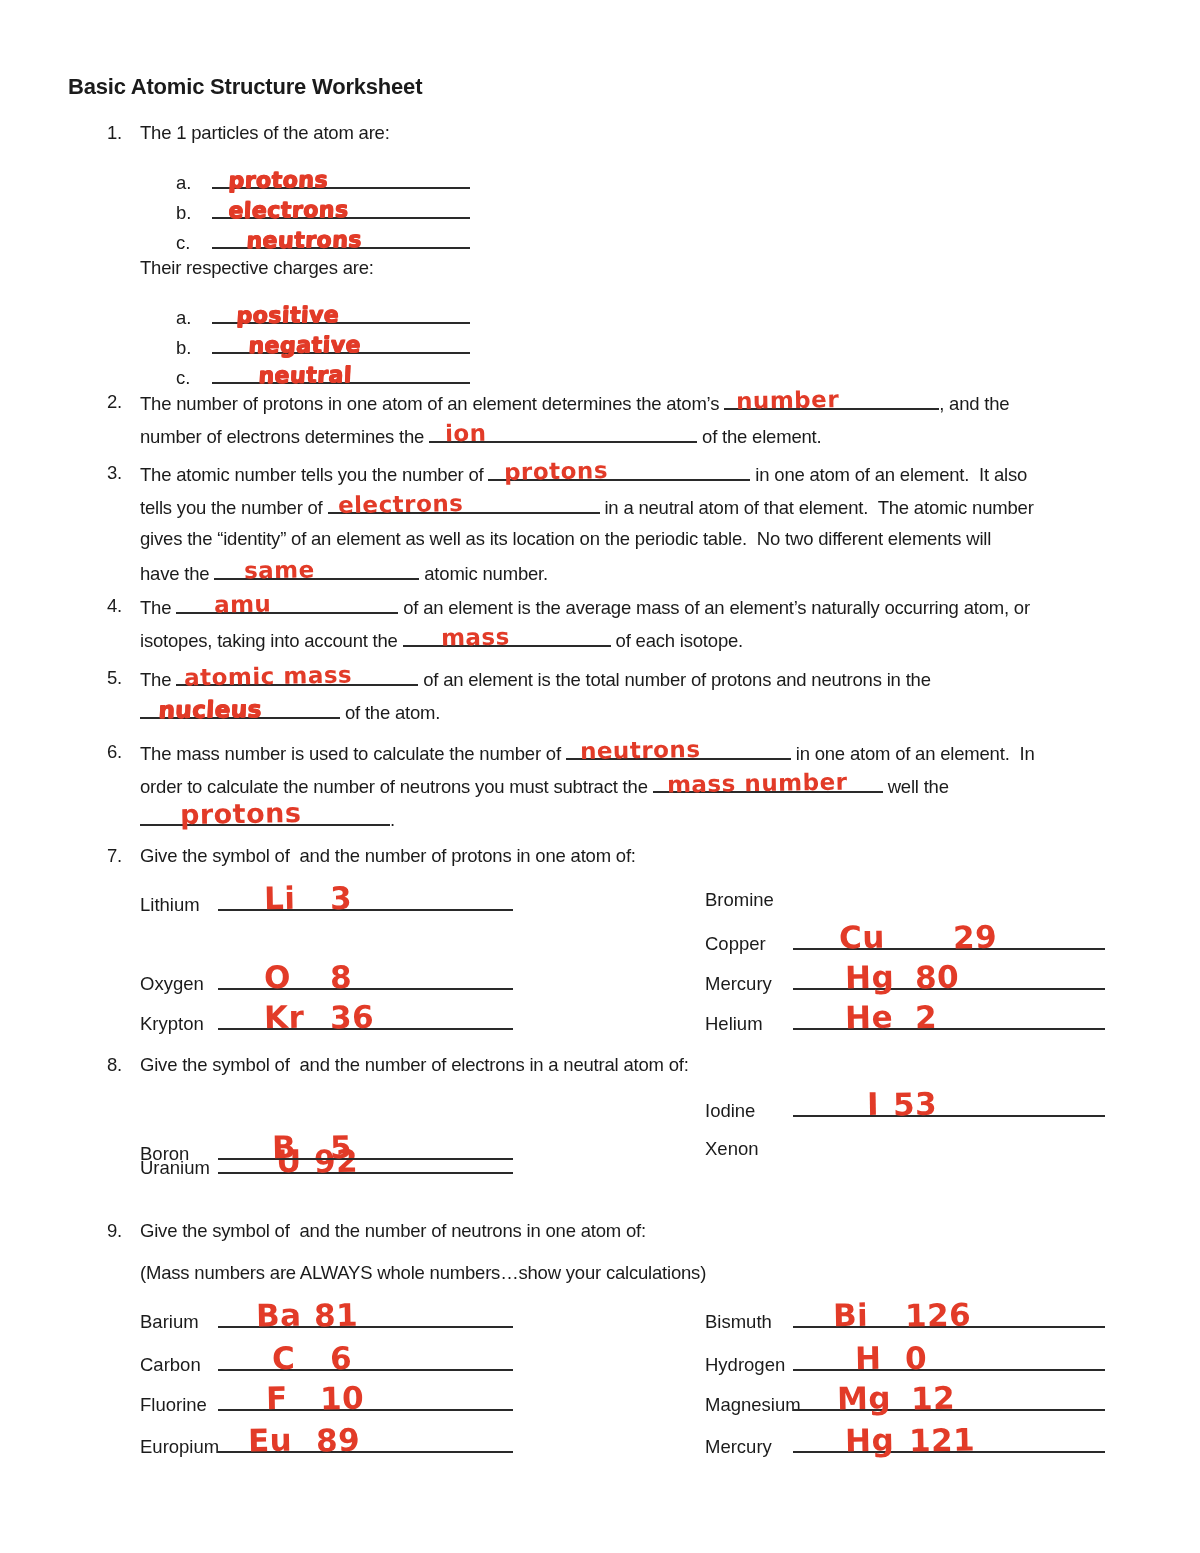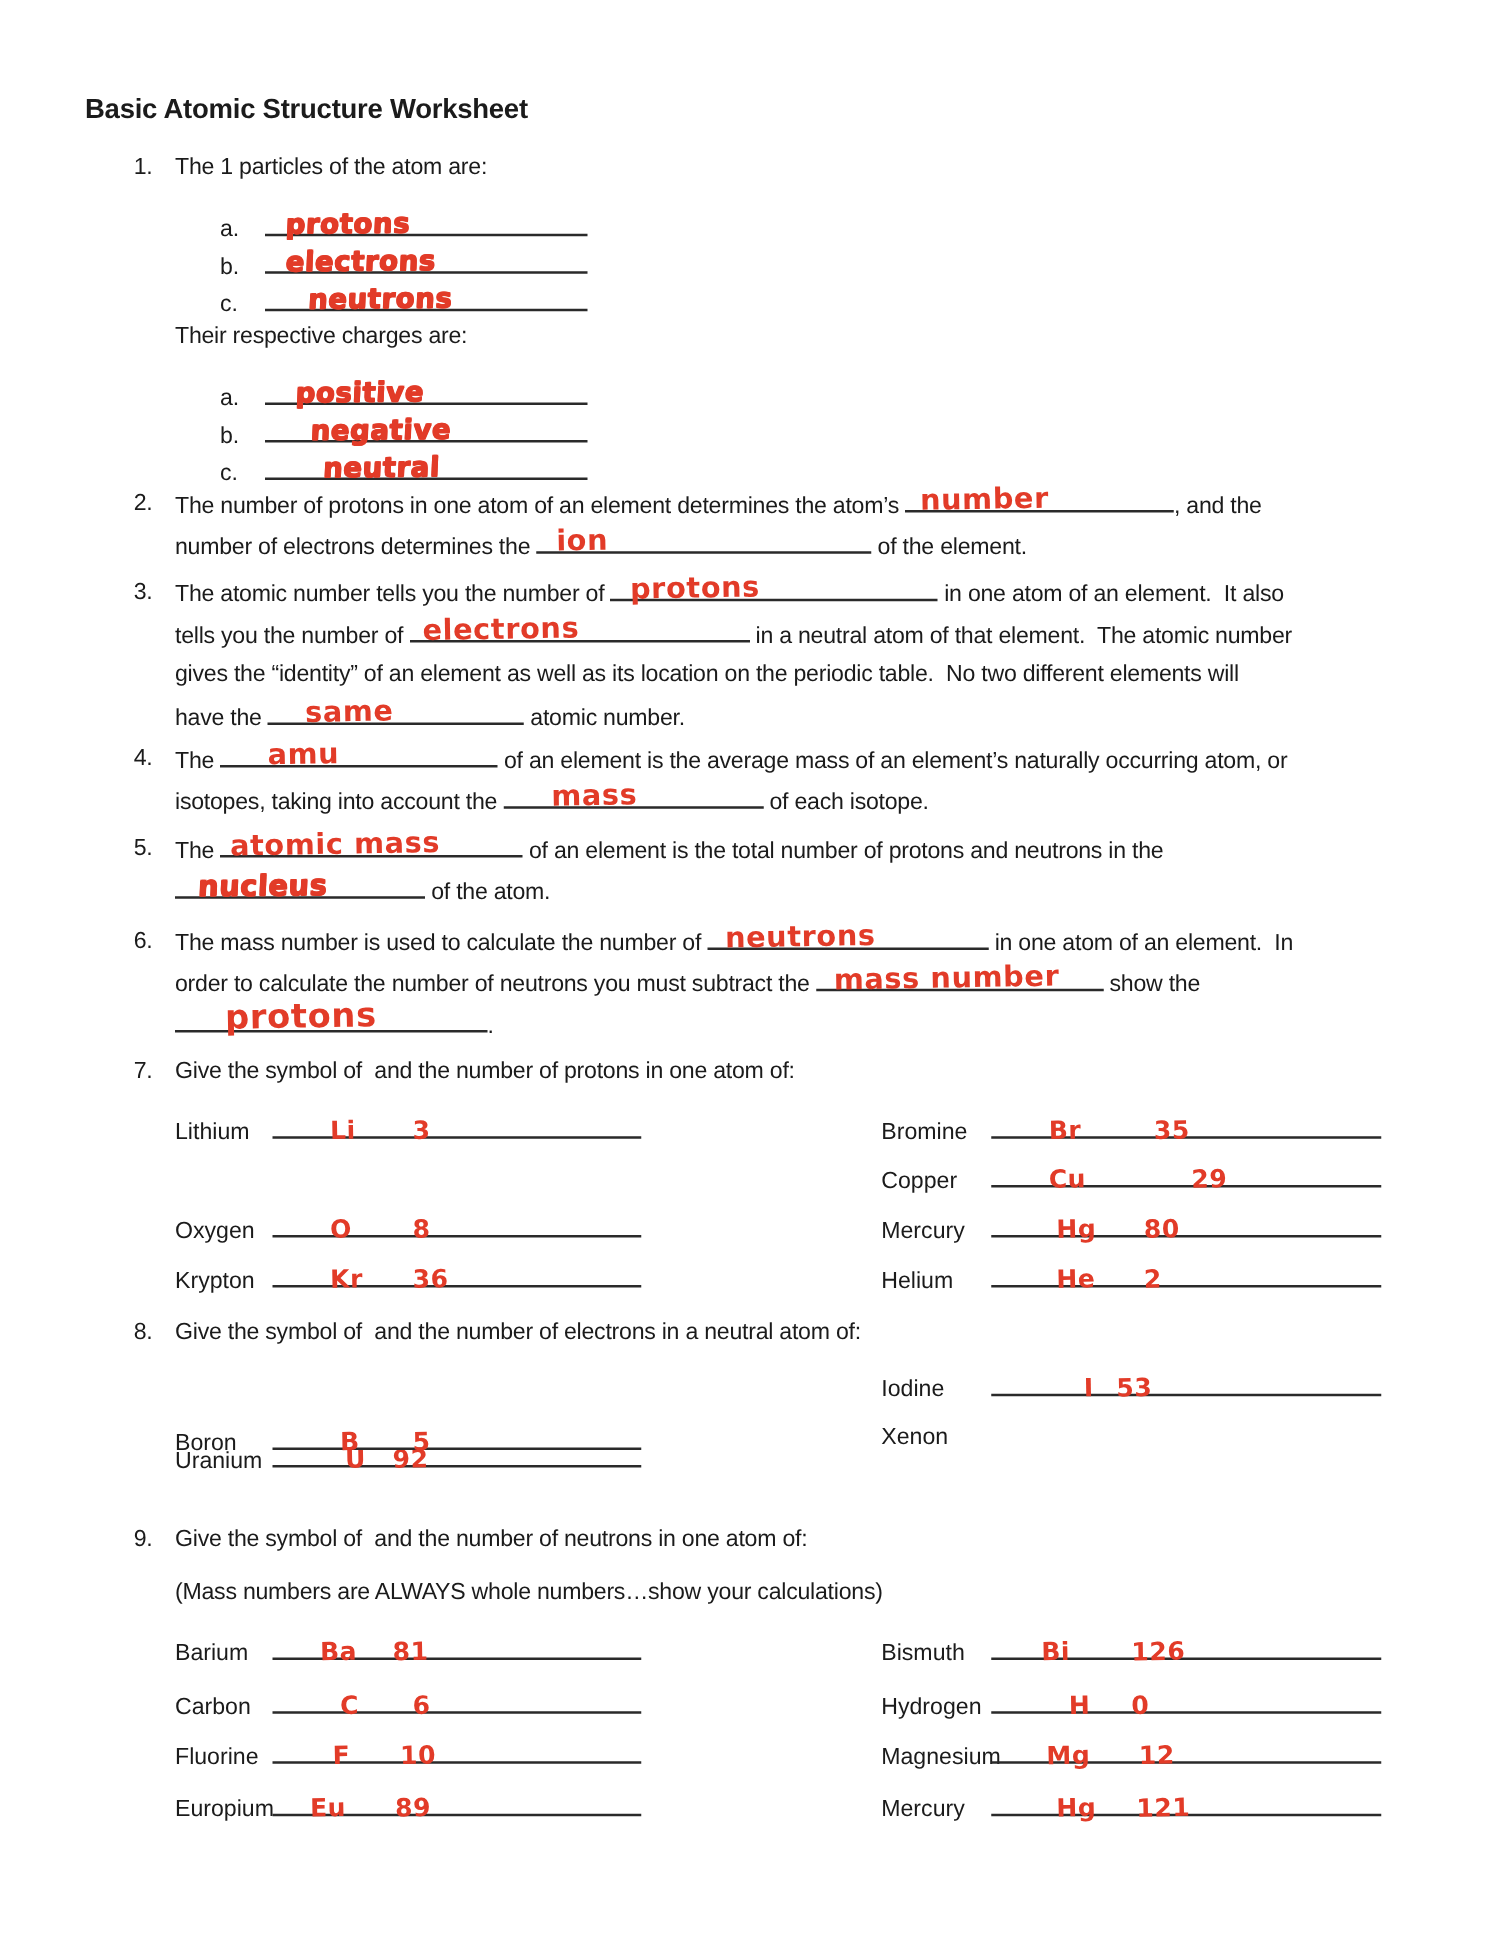--- a/index.html
+++ b/index.html
@@ -61,21 +61,21 @@
   .ename{display:inline-block;}
   .erow-l .ename{width:78px;}
   .erow-r .ename{width:88px;}
   .eblank{
     display:inline-block;position:relative;
     height:22px;border-bottom:2px solid #2a2a2a;
     vertical-align:baseline;
   }
   .wl{width:295px;}
   .wr{width:312px;}
-  .eblank .hw{font-size:20px;bottom:-6px;}
+  .eblank .hw{font-size:31px;bottom:-6px;}
   .sym{left:46px;}
   .val{left:112px;}
 </style>
 </head>
 <body>
 
 <div class="page">
 
   <div class="title">Basic Atomic Structure Worksheet</div>
 
@@ -99,30 +99,30 @@
   <div class="pline" style="top:560px"><span>have the </span><span class="blank" style="width:205px"><span class="hw" style="left:30px">same</span></span><span> atomic number.</span></div>
   <div class="pline" style="top:527px">gives the “identity” of an element as well as its location on the periodic table.  No two different elements will</div>
 
   <div class="pline" style="top:594px"><span class="qnum">4.</span><span>The </span><span class="blank" style="width:222px"><span class="hw" style="left:38px">amu</span></span><span> of an element is the average mass of an element’s naturally occurring atom, or</span></div>
   <div class="pline" style="top:627px"><span>isotopes, taking into account the </span><span class="blank" style="width:208px"><span class="hw" style="left:38px">mass</span></span><span> of each isotope.</span></div>
 
   <div class="pline" style="top:666px"><span class="qnum">5.</span><span>The </span><span class="blank" style="width:242px"><span class="hw" style="left:8px">atomic mass</span></span><span> of an element is the total number of protons and neutrons in the</span></div>
   <div class="pline" style="top:699px"><span class="blank" style="width:200px"><span class="hw scrawl" style="left:18px">nucleus</span></span><span> of the atom.</span></div>
 
   <div class="pline" style="top:740px"><span class="qnum">6.</span><span>The mass number is used to calculate the number of </span><span class="blank" style="width:225px"><span class="hw" style="left:14px">neutrons</span></span><span> in one atom of an element.  In</span></div>
-  <div class="pline" style="top:773px"><span>order to calculate the number of neutrons you must subtract the </span><span class="blank" style="width:230px"><span class="hw" style="left:14px">mass number</span></span><span> show the</span></div>
+  <div class="pline" style="top:773px"><span>order to calculate the number of neutrons you must subtract the </span><span class="blank" style="width:230px"><span class="hw" style="left:14px">mass number</span></span><span> well the</span></div>
   <div class="pline" style="top:806px"><span class="blank" style="width:250px"><span class="hw" style="left:40px;font-size:27px">protons</span></span><span>.</span></div>
 
   <div class="pline" style="top:844px"><span class="qnum">7.</span><span>Give the symbol of  and the number of protons in one atom of:</span></div>
 
   <div class="erow erow-l" style="left:140px;top:887px"><span class="ename">Lithium</span><span class="eblank wl"><span class="hw sym">Li</span><span class="hw val">3</span></span></div>
   <div class="erow erow-l" style="left:140px;top:966px"><span class="ename">Oxygen</span><span class="eblank wl"><span class="hw sym">O</span><span class="hw val">8</span></span></div>
   <div class="erow erow-l" style="left:140px;top:1006px"><span class="ename">Krypton</span><span class="eblank wl"><span class="hw sym">Kr</span><span class="hw val">36</span></span></div>
 
-  <div class="erow erow-r" style="left:705px;top:887px"><span class="ename">Bromine</span><span class="eblank wr"><span class="hw sym">Br</span><span class="hw val" style="left:130px">35</span></span></div>
+  <div class="erow erow-r" style="left:705px;top:887px"><span class="ename">Bromine</span></div>
   <div class="erow erow-r" style="left:705px;top:926px"><span class="ename">Copper</span><span class="eblank wr"><span class="hw sym">Cu</span><span class="hw val" style="left:160px">29</span></span></div>
   <div class="erow erow-r" style="left:705px;top:966px"><span class="ename">Mercury</span><span class="eblank wr"><span class="hw sym" style="left:52px">Hg</span><span class="hw val" style="left:122px">80</span></span></div>
   <div class="erow erow-r" style="left:705px;top:1006px"><span class="ename">Helium</span><span class="eblank wr"><span class="hw sym" style="left:52px">He</span><span class="hw val" style="left:122px">2</span></span></div>
 
   <div class="pline" style="top:1053px"><span class="qnum">8.</span><span>Give the symbol of  and the number of electrons in a neutral atom of:</span></div>
 
   <div class="erow erow-l" style="left:140px;top:1150px"><span class="ename">Uranium</span><span class="eblank wl"><span class="hw sym" style="left:58px">U</span><span class="hw val" style="left:96px">92</span></span></div>
   <div class="erow erow-l" style="left:140px;top:1136px"><span class="ename">Boron</span><span class="eblank wl"><span class="hw sym" style="left:54px">B</span><span class="hw val">5</span></span></div>
 
   <div class="erow erow-r" style="left:705px;top:1093px"><span class="ename">Iodine</span><span class="eblank wr"><span class="hw sym" style="left:74px">I</span><span class="hw val" style="left:100px">53</span></span></div>

